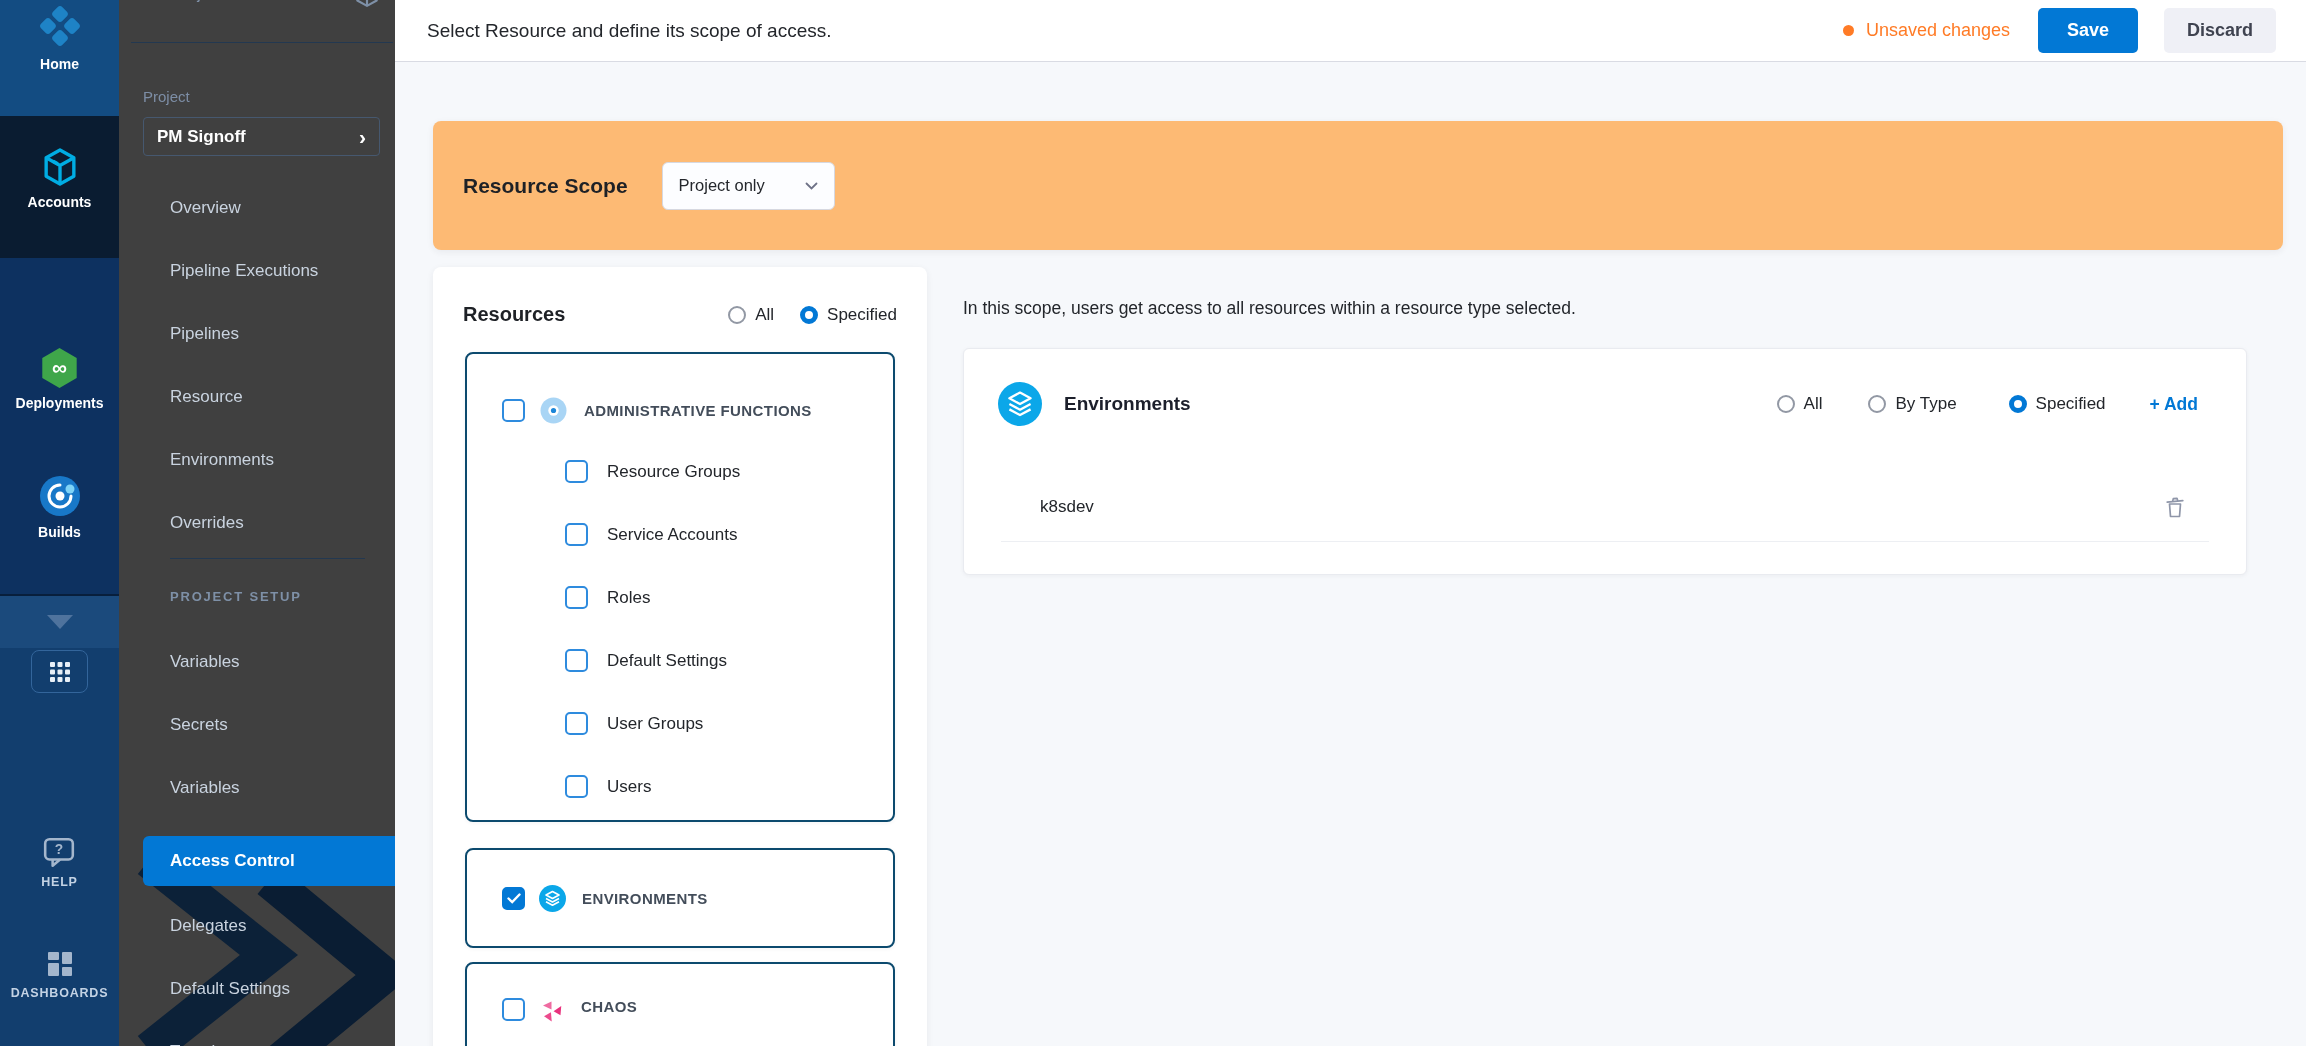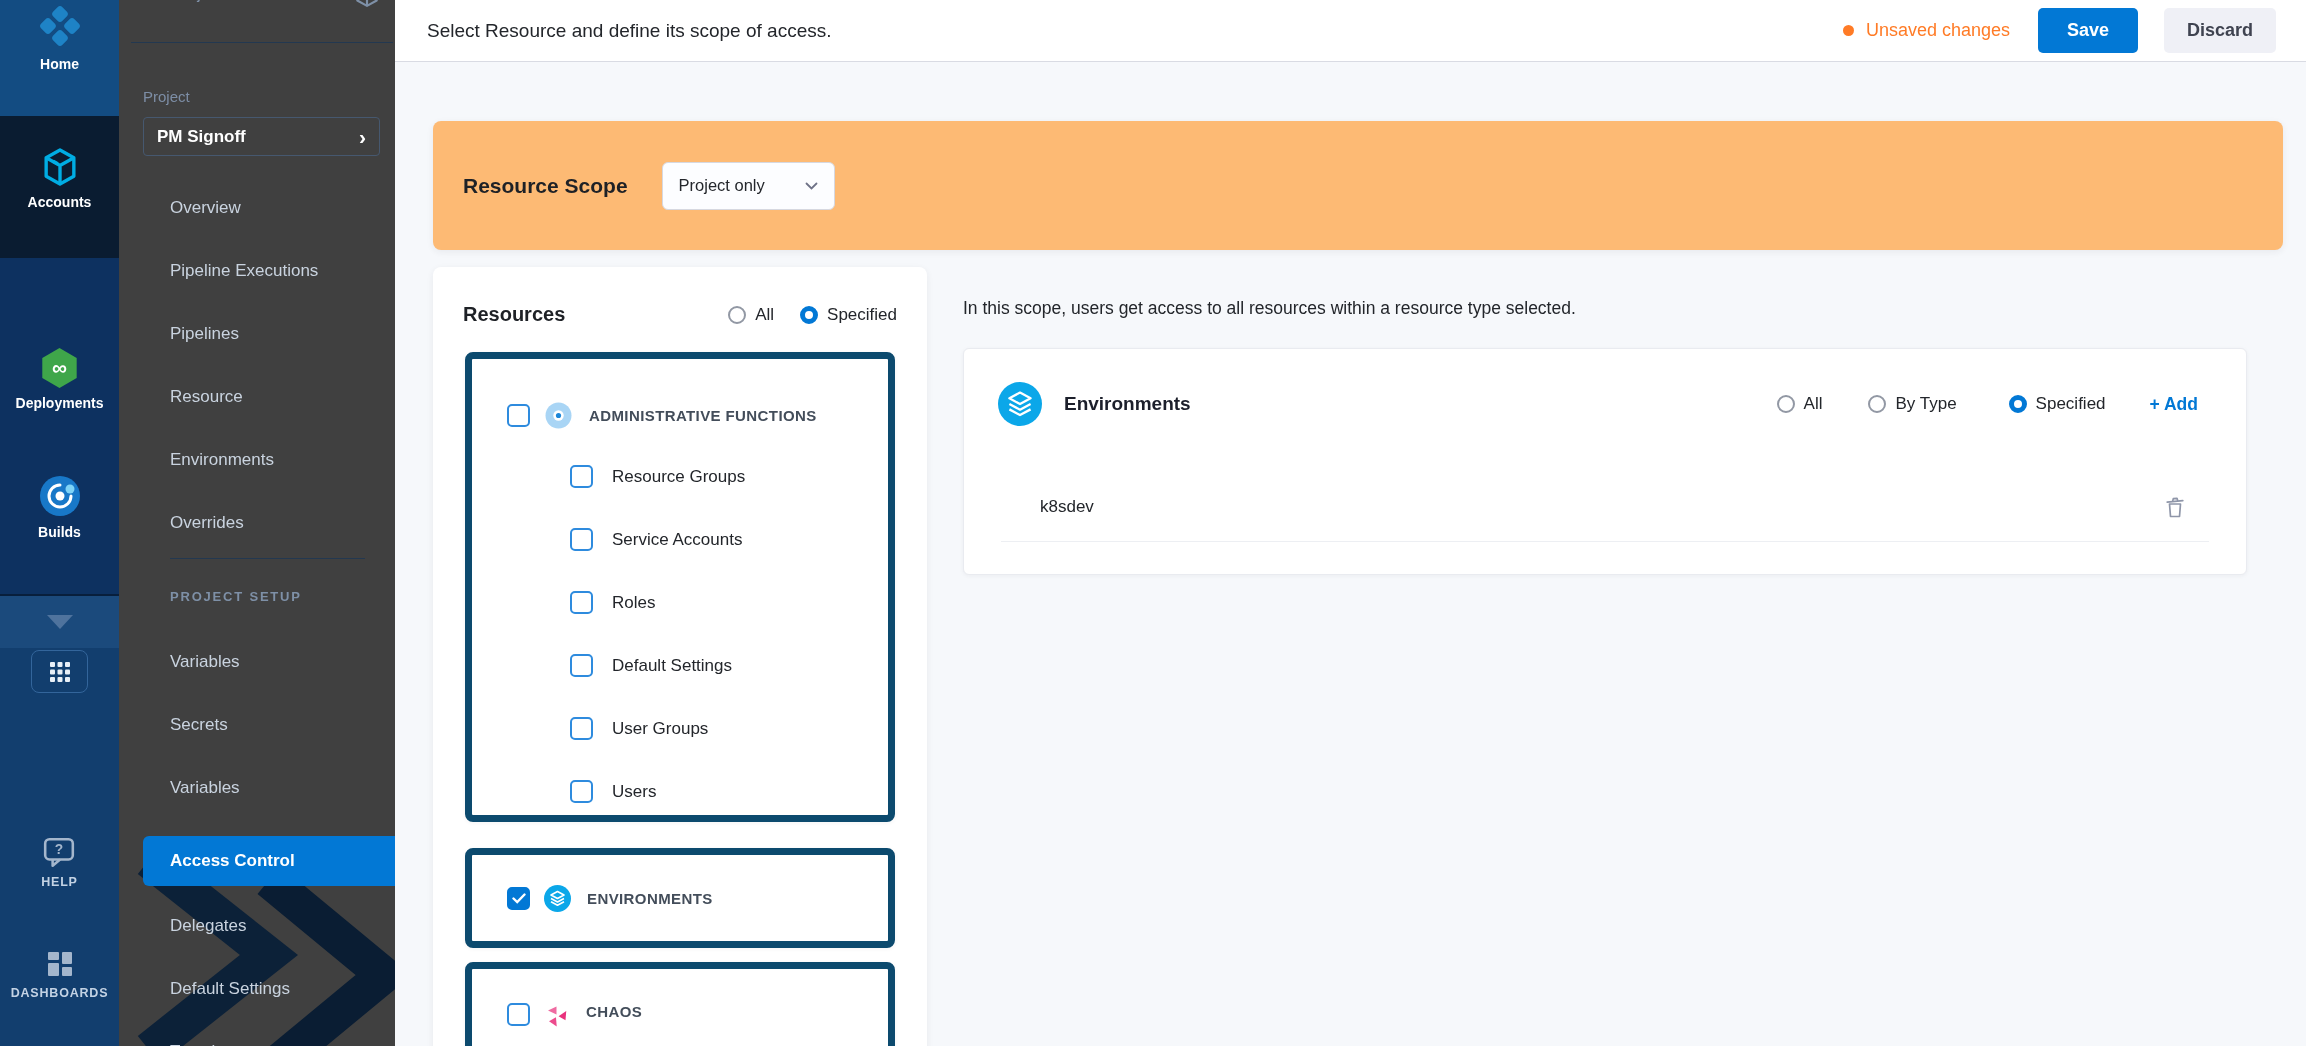--- a/index.html
+++ b/index.html
@@ -64,21 +64,21 @@
   .scope-dropdown-value { font-size:16.5px; color:#24272C; font-weight:500; }
 
   .resources-card { position:absolute; left:38px; top:205px; width:494px; height:800px; background:#FFFFFF; border-radius:8px;
                     box-shadow:0 2px 7px rgba(40,41,61,.07); overflow:hidden; }
   .res-header { height:95px; display:flex; align-items:center; padding:0 30px; }
   .res-title { font-size:20px; font-weight:700; color:#1E2126; }
   .radio { width:18px; height:18px; border:2px solid #9298A4; border-radius:50%; background:#fff; flex:none; cursor:pointer; }
   .radio.sel { border:5.5px solid #0278D5; }
   .radio-label { font-size:17px; color:#23262B; margin-left:9px; white-space:nowrap; }
   .res-header .radio-group { margin-left:auto; display:flex; align-items:center; }
-  .res-box { position:absolute; left:32px; width:430px; background:#fff; border:7px solid #0c4a6e; border-radius:8px;
+  .res-box { position:absolute; left:32px; width:430px; background:#fff; border:2px solid #0c4a6e; border-radius:8px;
              box-shadow:0 1px 4px rgba(40,41,61,.05); }
   .box-admin { top:85px; height:470px; }
   .box-env { top:581px; height:100px; display:flex; align-items:center; padding-left:35px; }
   .box-chaos { top:695px; height:120px; display:flex; align-items:flex-start; padding:34px 0 0 35px; }
   .group-row { display:flex; align-items:center; margin-top:26px; padding-left:35px; height:60px; }
   .checkbox { width:23px; height:23px; border:2px solid #2E8BDE; border-radius:5px; background:#fff; flex:none; cursor:pointer;
               display:flex; align-items:center; justify-content:center; }
   .checkbox.checked { background:#0278D5; border-color:#0278D5; }
   .group-icon { margin-left:15px; flex:none; display:flex; }
   .group-label { margin-left:17px; font-size:15px; font-weight:700; color:#434D5A; letter-spacing:.4px; white-space:nowrap; }

